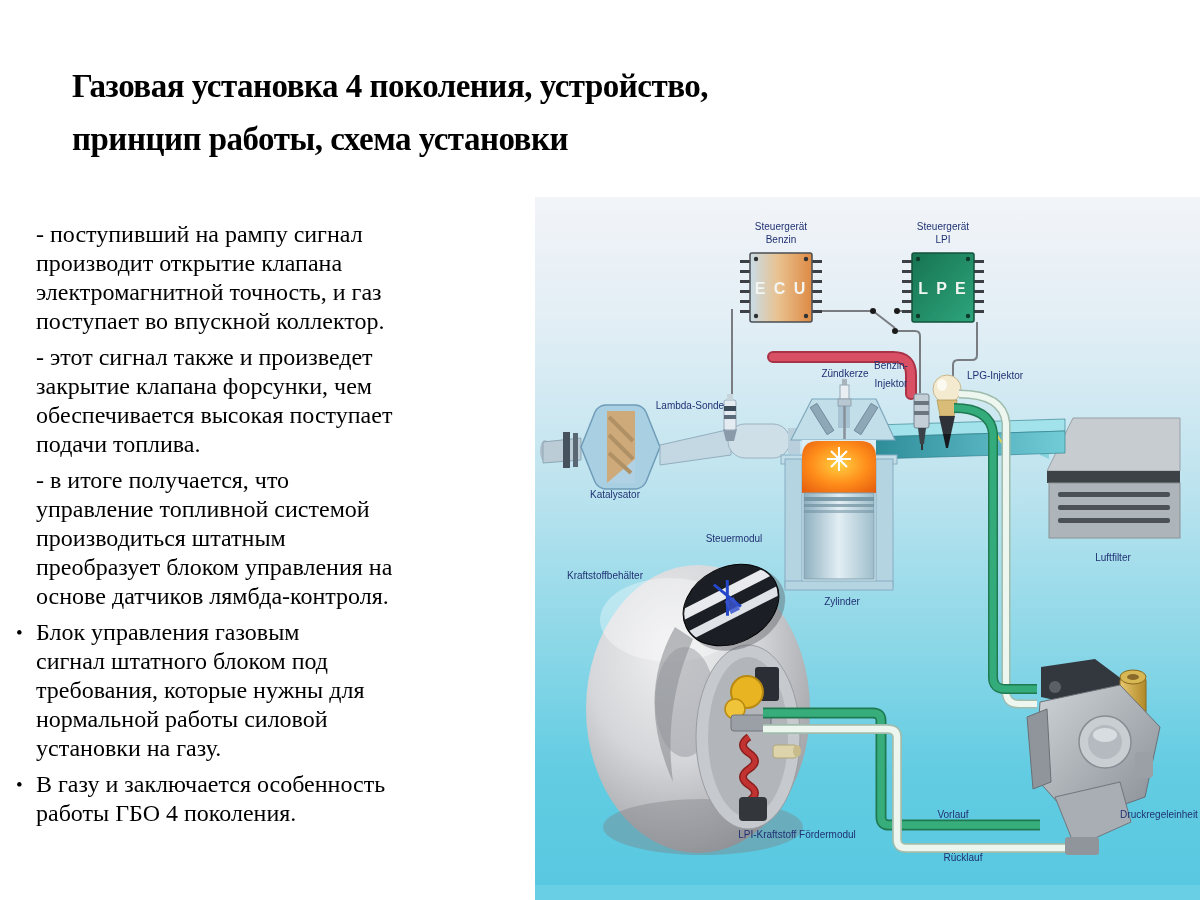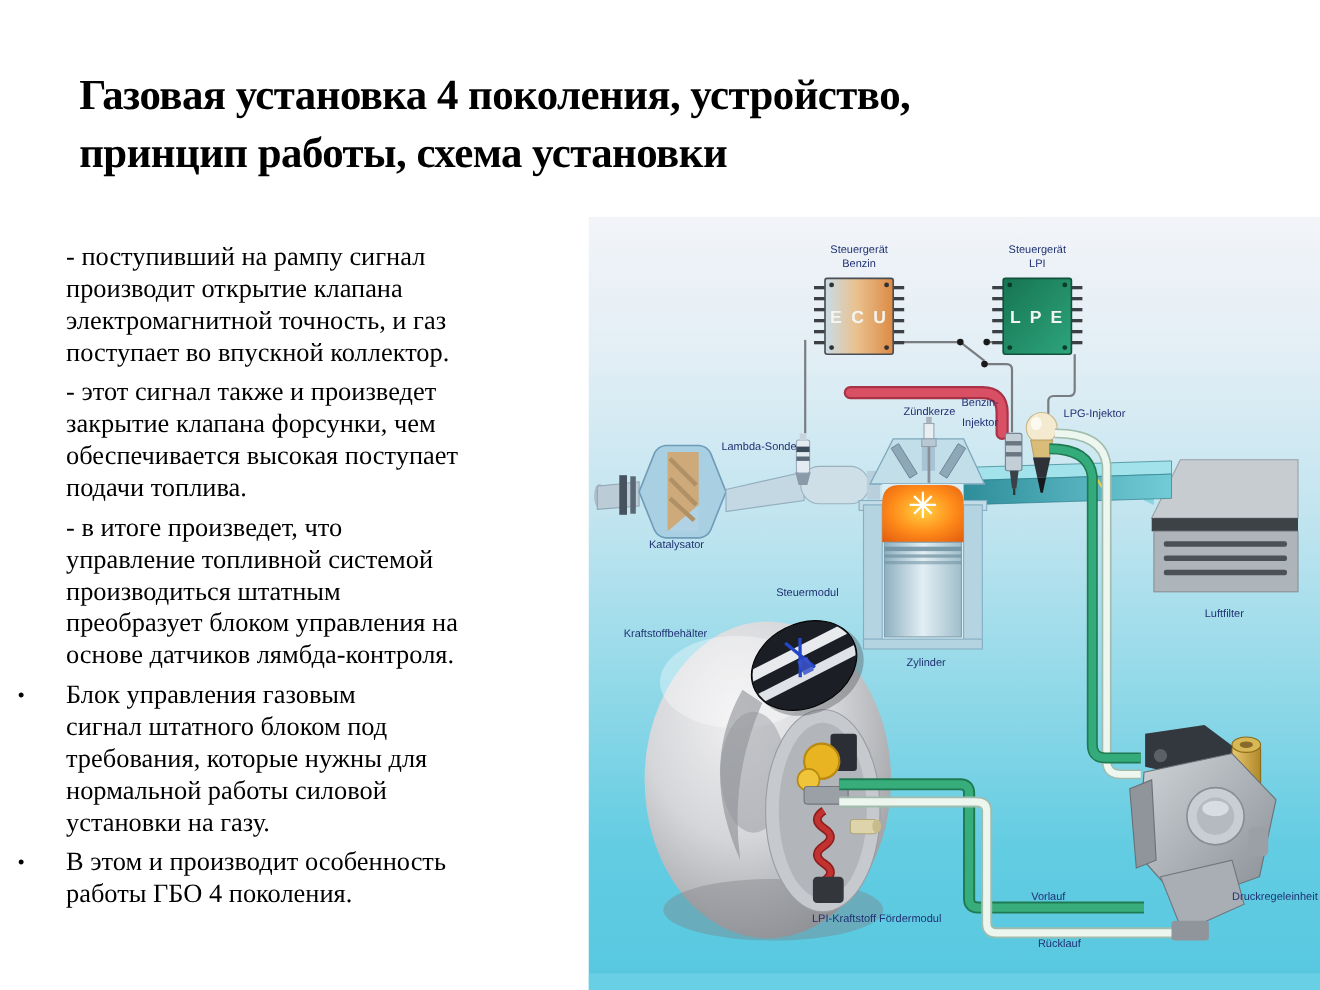--- a/index.html
+++ b/index.html
@@ -1,22 +1,22 @@
 <!DOCTYPE html>
 <html><head>
 <meta charset="utf-8">
 <style>
   html,body{margin:0;padding:0}
   body{width:1200px;height:900px;background:#ffffff;position:relative;overflow:hidden;
        font-family:"Liberation Serif",serif;color:#000}
   .title{position:absolute;left:72px;top:60px;width:1080px;font-weight:bold;
-         font-size:39px;line-height:53px;letter-spacing:-0.5px}
+         font-size:33px;line-height:53px;letter-spacing:-0.5px}
   .title span{display:block;white-space:nowrap}
   .textcol{position:absolute;left:0;top:220px;width:535px}
-  .para{position:relative;padding-left:60px;margin-bottom:7px;font-size:24px;line-height:29px}
+  .para{position:relative;padding-left:36px;margin-bottom:7px;font-size:24px;line-height:29px}
   .bullet{position:absolute;left:16px;top:0;font-size:19px}
   .tline{white-space:nowrap}
   .diagram{position:absolute;left:535px;top:197px;width:665px;height:703px}
   .diagram svg{display:block}
   .dlabel{font-family:"Liberation Sans",sans-serif;font-size:10px;fill:#203173}
   .chiptext{font-family:"Liberation Sans",sans-serif;font-weight:bold;font-size:16px;
             fill:#f2f5f1;letter-spacing:2px}
 </style>
 </head>
 <body>
@@ -36,37 +36,37 @@
   </div>
   <div class="para">
     <span class="bullet"></span>
     <div class="tline">- этот сигнал также и произведет</div>
     <div class="tline">закрытие клапана форсунки, чем</div>
     <div class="tline">обеспечивается высокая поступает</div>
     <div class="tline">подачи топлива.</div>
   </div>
   <div class="para">
     <span class="bullet"></span>
-    <div class="tline">- в итоге произведет, что</div>
+    <div class="tline">- в итоге получается, что</div>
     <div class="tline">управление топливной системой</div>
     <div class="tline">производиться штатным</div>
     <div class="tline">преобразует блоком управления на</div>
     <div class="tline">основе датчиков лямбда-контроля.</div>
   </div>
   <div class="para">
     <span class="bullet">•</span>
     <div class="tline">Блок управления газовым</div>
     <div class="tline">сигнал штатного блоком под</div>
     <div class="tline">требования, которые нужны для</div>
     <div class="tline">нормальной работы силовой</div>
     <div class="tline">установки на газу.</div>
   </div>
   <div class="para">
     <span class="bullet">•</span>
-    <div class="tline">В этом и производит особенность</div>
+    <div class="tline">В газу и заключается особенность</div>
     <div class="tline">работы ГБО 4 поколения.</div>
   </div>
 </div>
 
 <div class="diagram">
 <svg width="665" height="703" viewBox="0 0 665 703">
   <defs>
     <linearGradient id="bgGrad" x1="0" y1="0" x2="0" y2="1">
       <stop offset="0" stop-color="#f2f4f8"></stop>
           <stop offset="0.18" stop-color="#e2eef5"></stop>

